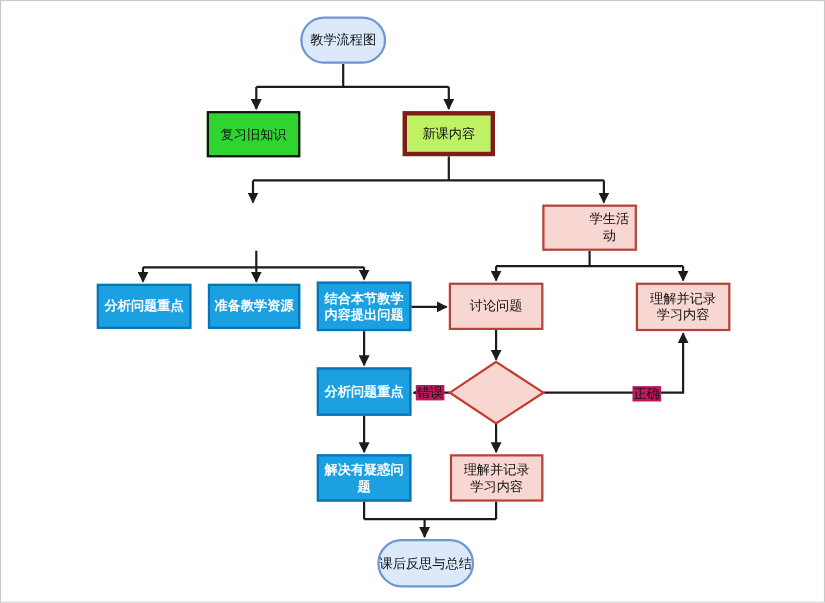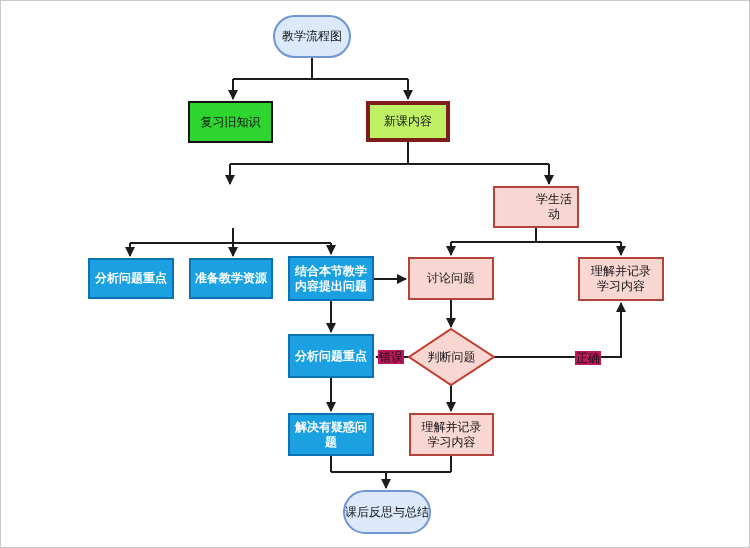--- a/index.html
+++ b/index.html
@@ -109,23 +109,20 @@
 
   <div class="node pink" style="left:577px;top:256px;width:86px;height:44px;">
     <span>理解并记录</span>
     <span>学习内容</span>
   </div>
 
   <div class="node blue" style="left:287px;top:333px;width:86px;height:44px;">
     <span>分析问题重点</span>
   </div>
 
-  <div class="diamond-label" style="left:408px;top:328px;width:85px;height:56px;">
-    <span>判断问题</span>
-  </div>
 
   <div class="node pink" style="left:408px;top:412px;width:85px;height:43px;">
     <span>理解并记录</span>
     <span>学习内容</span>
   </div>
 
   <div class="node blue" style="left:287px;top:412px;width:86px;height:43px;">
     <span>解决有疑惑问题</span>
   </div>
 

